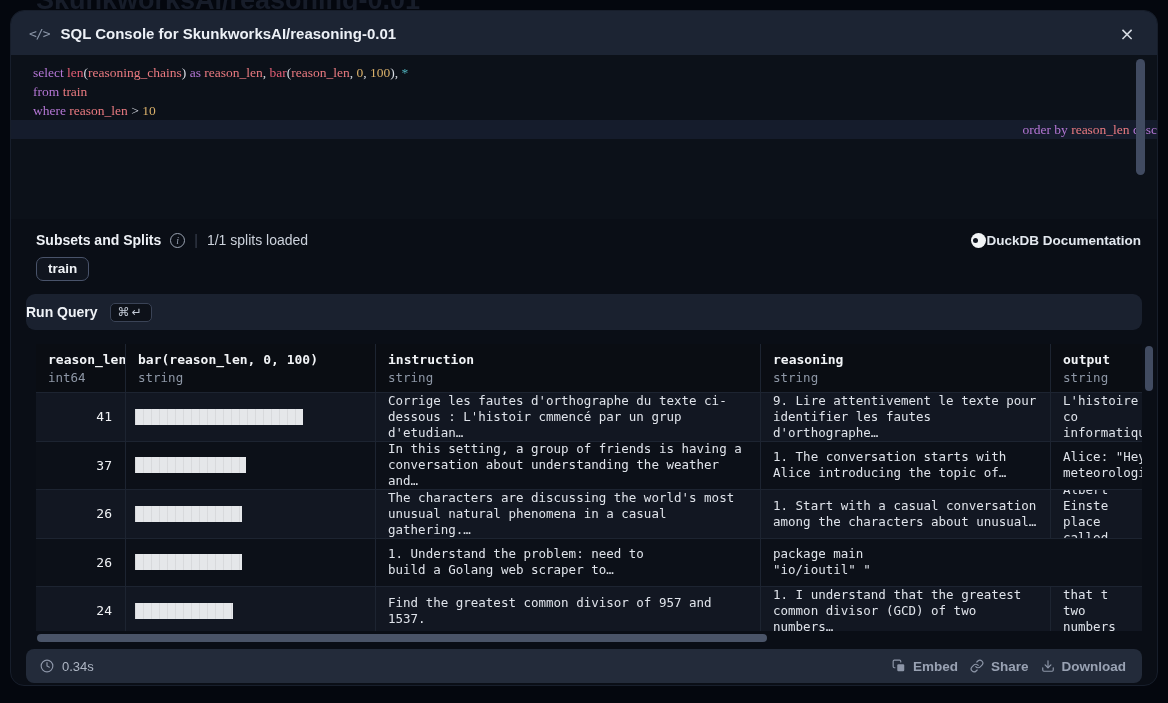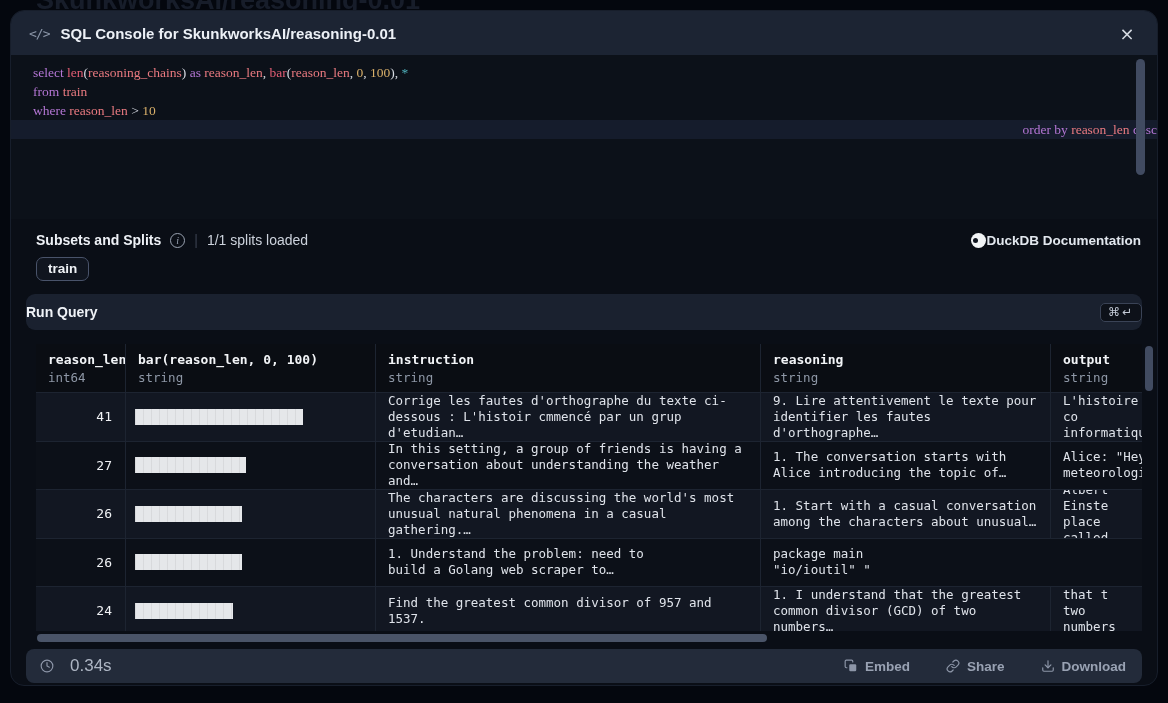--- a/index.html
+++ b/index.html
@@ -78,21 +78,21 @@
   .chip-row { margin:9px 15px 0 25px; }
   .chip {
     display:inline-block; padding:3px 11px 4px; border:1px solid #49536a;
     border-radius:7px; font-size:13.5px; font-weight:bold; color:#eef1f5;
     background:#10151f; cursor:pointer;
   }
   
   .run-btn {
     margin:13px 15px 0; height:36px; width:calc(100% - 30px);
     background:#1a212f; border:none; border-radius:9px; display:flex;
-    align-items:center; justify-content:space-between; gap:12px; cursor:pointer;
+    align-items:center; justify-content:flex-start; gap:12px; cursor:pointer;
   }
   .run-label { font-size:14px; font-weight:bold; color:#f0f3f7; font-family:"Liberation Sans", sans-serif; }
   .kbd {
     background:#0d1119; border:1px solid #3a4356; border-radius:5px;
     padding:1px 7px 2px; font-size:12px; color:#c3cad6; letter-spacing:2px;
     font-family:"DejaVu Sans", sans-serif;
   }
   
   .table-zone { position:relative; margin:14px 15px 0 25px; }
   .rtable { height:287px; overflow:hidden; background:#0c1018; font-family:"DejaVu Sans Mono", monospace; }
@@ -130,22 +130,22 @@
   .hscroll { margin:3px 15px 0 25px; height:8px; position:relative; }
   .h-thumb {
     position:absolute; left:1px; top:0; width:66%; height:8px;
     background:#4a5468; border-radius:4px;
   }
   
   .footer {
     margin:7px 15px 0; height:34px; background:#232b3a; border-radius:8px;
     display:flex; align-items:center; padding:0 16px 0 14px;
   }
-  .time-group { display:flex; align-items:center; gap:16px; color:#aeb6c4; font-size:17px; }
-  .actions { margin-left:auto; display:flex; gap:36px; }
+  .time-group { display:flex; align-items:center; gap:8px; color:#aeb6c4; font-size:13px; }
+  .actions { margin-left:auto; display:flex; gap:12px; }
   .act-btn {
     display:flex; align-items:center; gap:7px; background:none; border:none;
     color:#99a2b3; font-size:13.5px; font-family:"Liberation Sans", sans-serif;
     cursor:pointer; font-weight:600;
   }
   .ic { width:14px; height:14px; stroke:#8d96a8; fill:none; stroke-width:2; stroke-linecap:round; stroke-linejoin:round; }
 </style>
 </head>
 <body>
 
@@ -226,21 +226,21 @@
             <span>9. Lire attentivement le texte pour
 identifier les fautes d'orthographe…</span>
           </div>
         <div class="cell-txt">
             <span>L'histoire co
 informatique</span>
           </div>
       </div>
 
       <div class="trow drow r-even">
-        <div class="cell-num">27</div>
+        <div class="cell-num">37</div>
         <div class="cell-bar">
             <div class="bar" style="width:111px"></div>
           </div>
         <div class="cell-txt">
             <span>In this setting, a group of friends is having a
 conversation about understanding the weather and…</span>
           </div>
         <div class="cell-txt">
             <span>1. The conversation starts with
 Alice introducing the topic of…</span>

